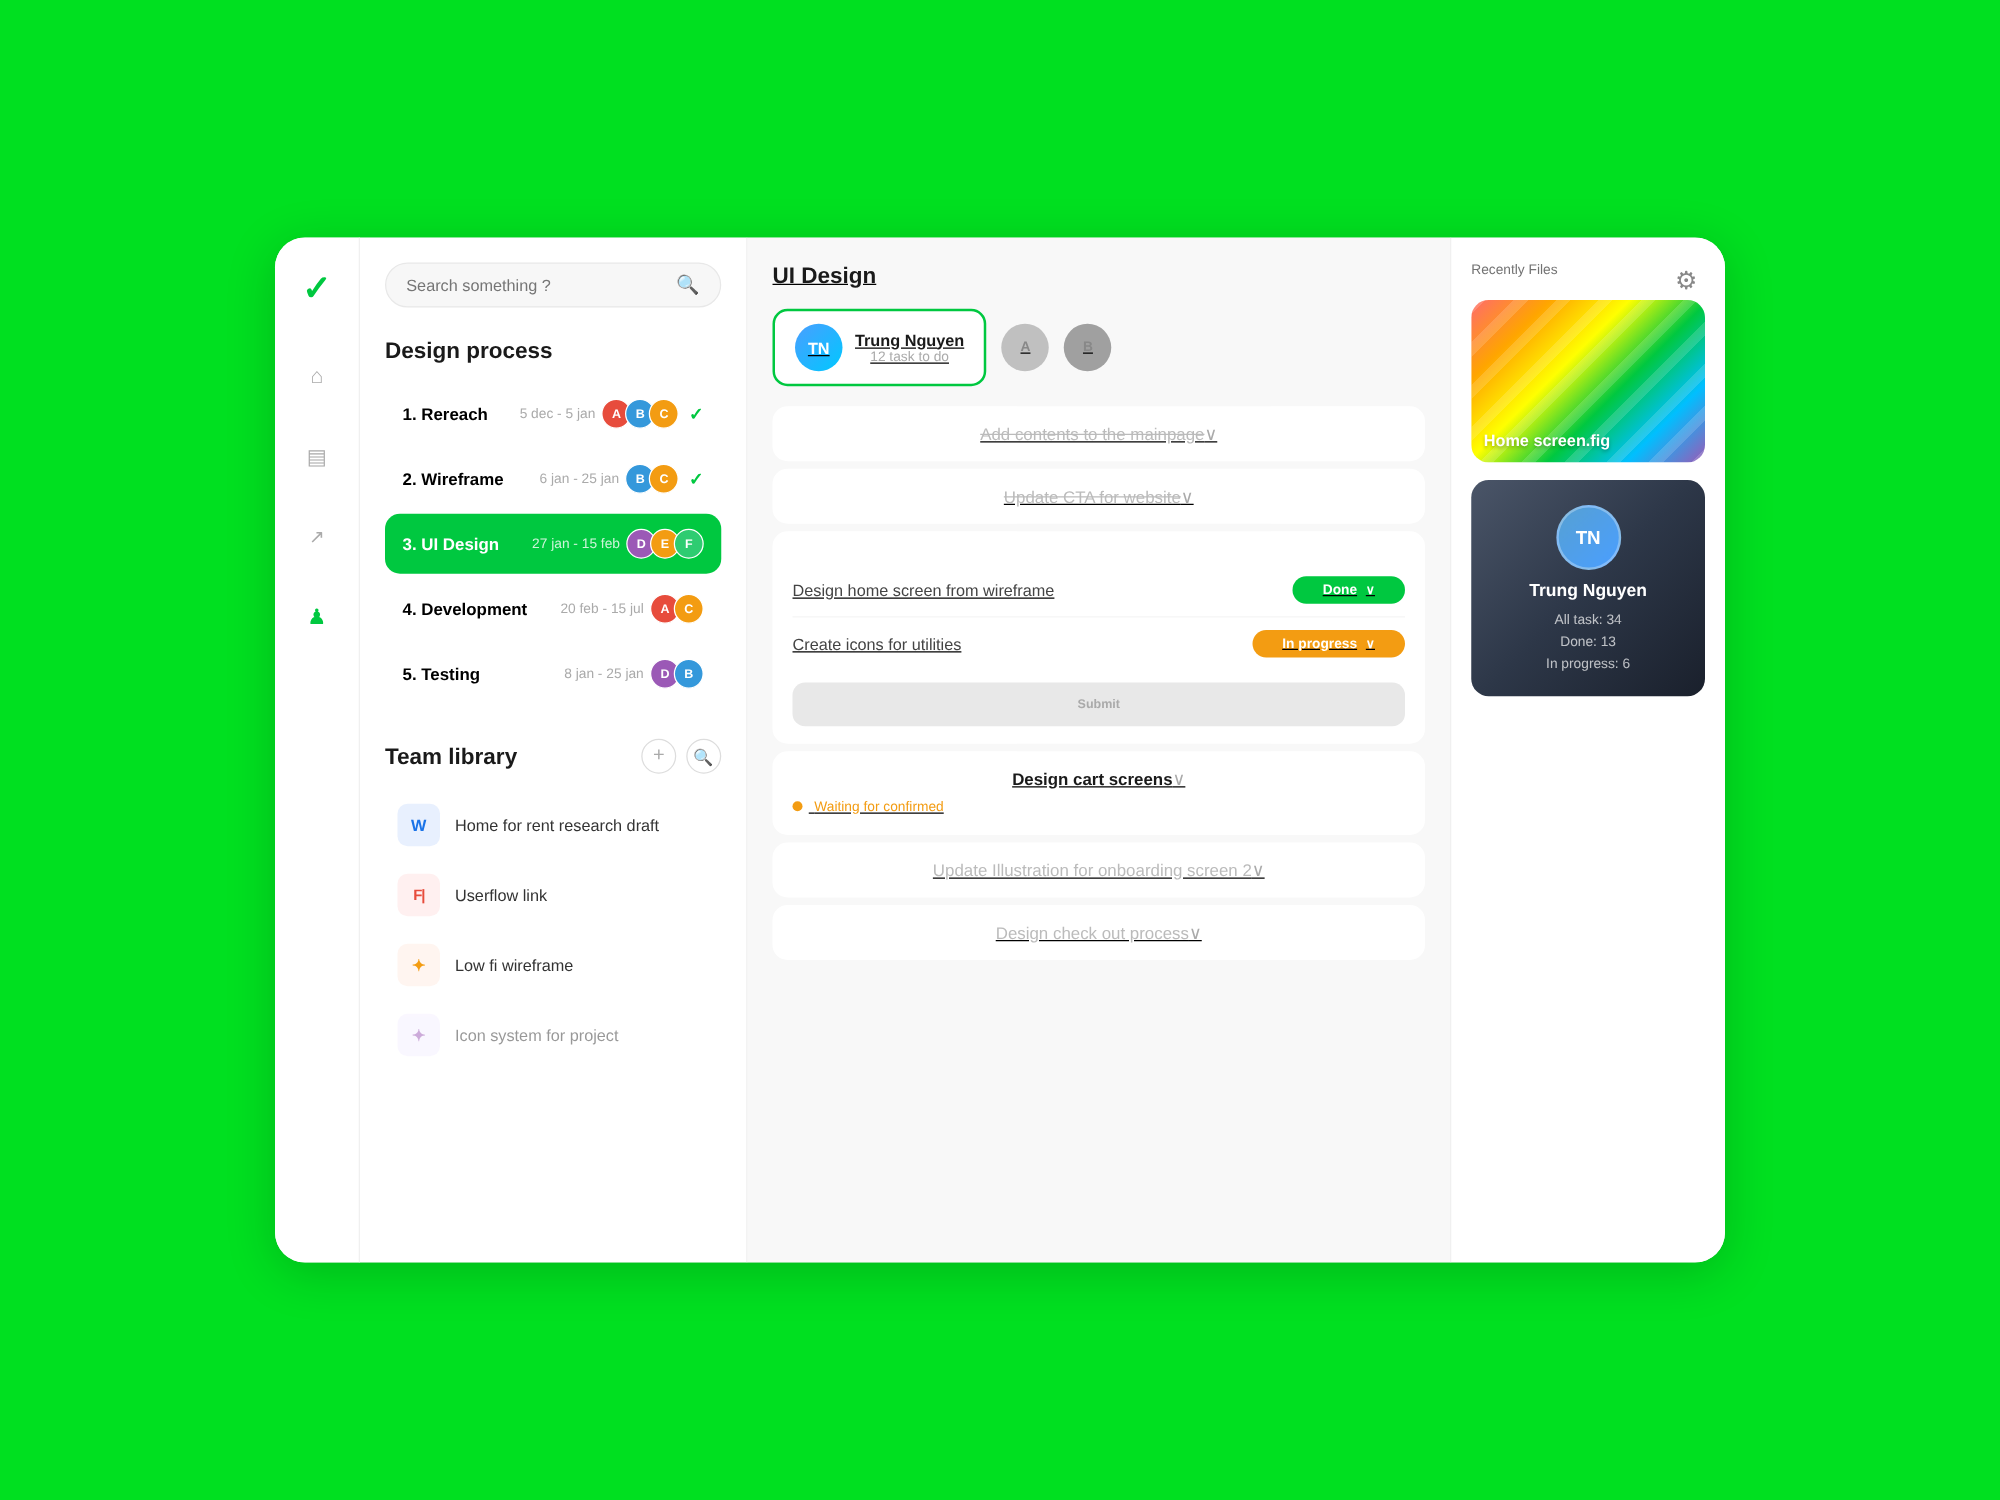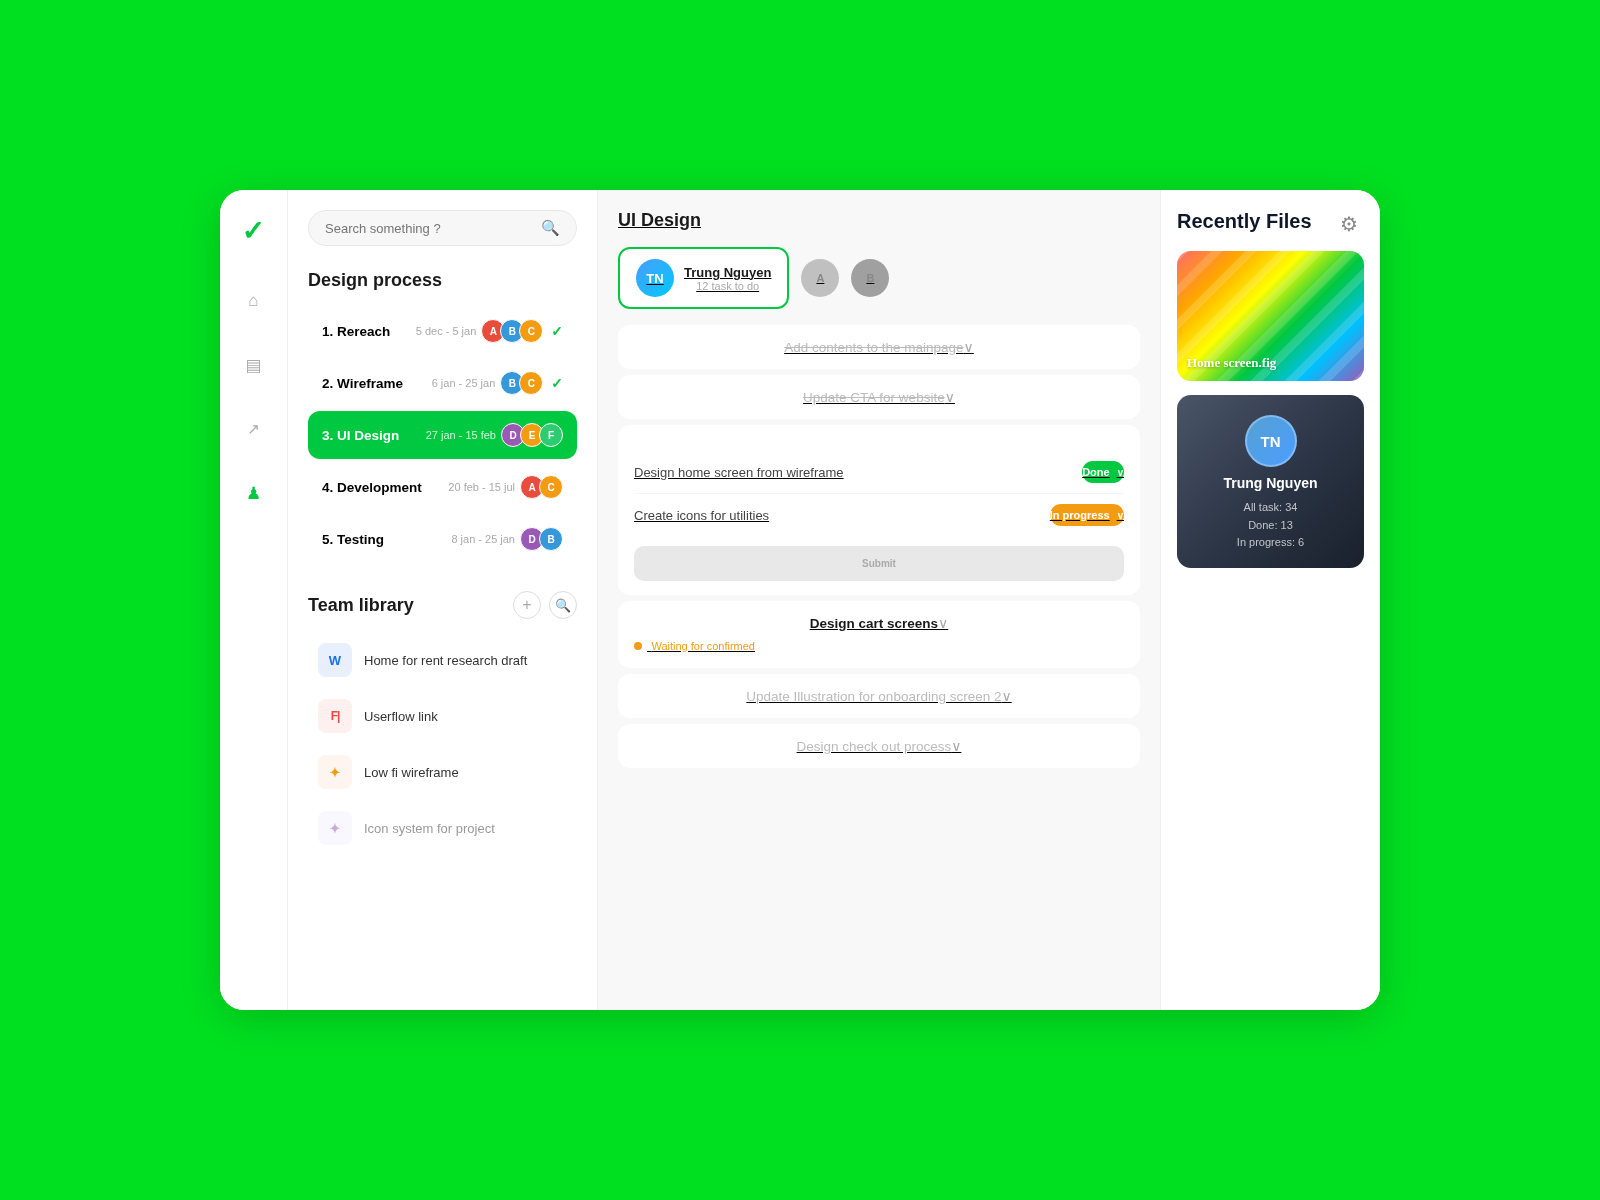--- a/index.html
+++ b/index.html
@@ -285,21 +285,21 @@
     .task-subtask {
       display: flex;
       align-items: center;
       justify-content: space-between;
       padding: 10px 0;
       border-bottom: 1px solid #f5f5f5;
     }
     .task-subtask:last-child { border-bottom: none; }
     .subtask-name { font-size: 13px; color: #444; }
     .badge {
-      padding: 5px 0;
+      padding: 5px 24px;
       border-radius: 20px;
       font-size: 11px;
       font-weight: 600;
       display: flex; align-items: center; gap: 5px;
     }
     .badge.done { background: #00c840; color: #fff; }
     .badge.in-progress { background: #f39c12; color: #fff; }
     .badge-chevron { font-size: 10px; margin-left: 2px; }
     .submit-btn {
       width: 100%;
@@ -326,23 +326,23 @@
       width: 220px;
       background: #fff;
       padding: 20px 16px;
       border-left: 1px solid #f0f0f0;
       display: flex;
       flex-direction: column;
       gap: 14px;
       overflow-y: auto;
     }
     .recently-title {
-      font-size: 20px;
-      font-weight: 700;
-      color: #0f172a;
+      font-size: 11px;
+      font-weight: 400;
+      color: #737373;
       margin-bottom: 4px;
     }
     .file-card {
       border-radius: 14px;
       overflow: hidden;
       position: relative;
       cursor: pointer;
     }
     .file-card-label {
       position: absolute;
@@ -607,21 +607,21 @@
       </div>
     </div>
 
     <div class="right-panel">
       <div class="recently-title">Recently Files</div>
 
 
       <div class="file-card">
         <div class="home-fig-bg">
           <div class="wavy-lines"></div>
-          <div class="file-card-label" style="bottom:10px;font-family:Liberation Serif, serif;">Home screen.fig</div>
+          <div class="file-card-label" style="bottom:10px;">Home screen.fig</div>
         </div>
       </div>
 
       <div class="profile-card">
         <div class="profile-avatar" style="background: linear-gradient(135deg, #56a0d3, #4a9eff);">
           <span style="font-size:15px;">TN</span>
         </div>
         <div class="profile-name">Trung Nguyen</div>
         <div class="profile-stats">
           <span>All task: 34</span><br>

